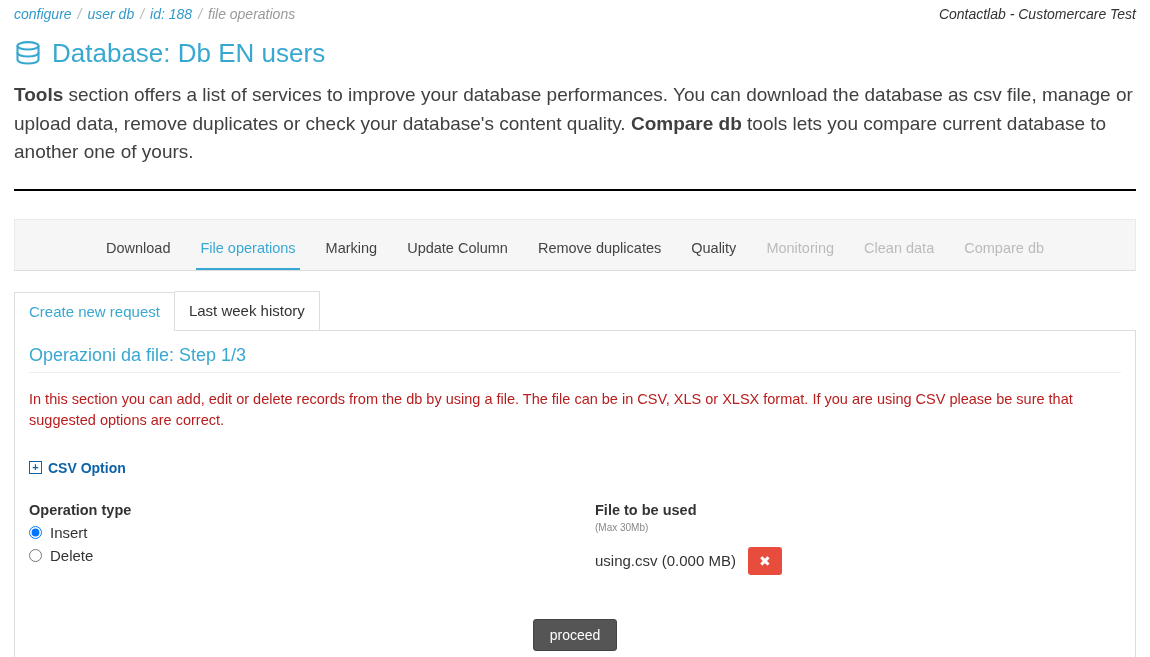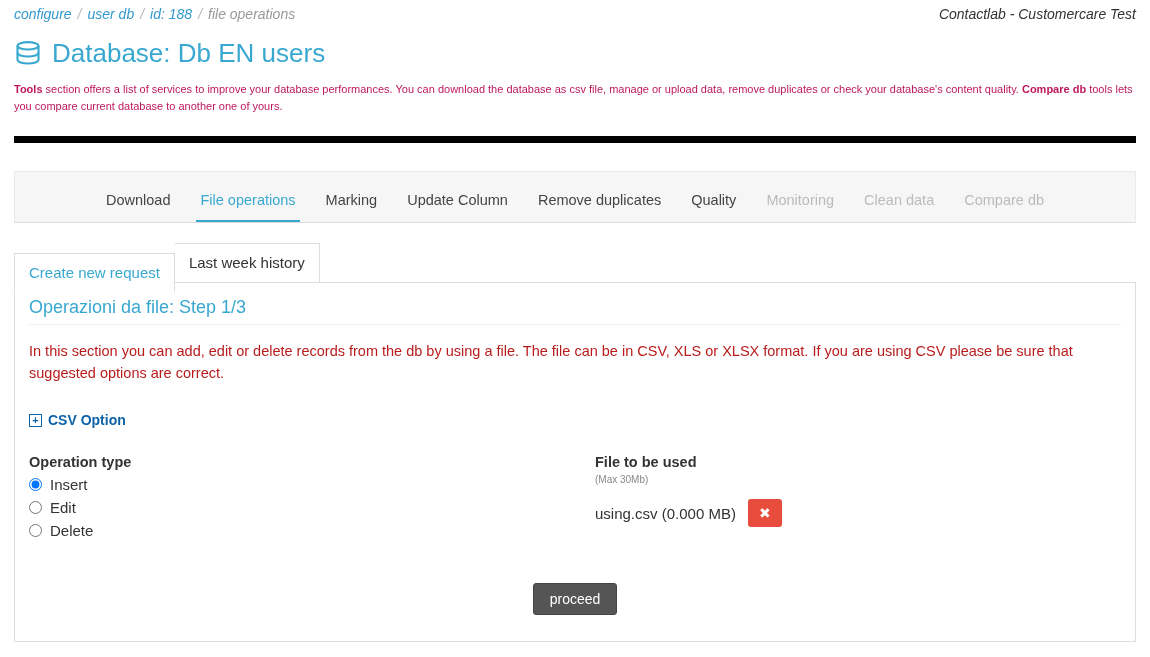--- a/index.html
+++ b/index.html
@@ -29,25 +29,25 @@
       display: flex;
       align-items: center;
       gap: 10px;
       color: #39a8d0;
       font-weight: 300;
       font-size: 26px;
       padding: 8px 0 12px;
     }
     .db-icon { width: 28px; height: 28px; flex-shrink: 0; }
     .intro {
-      font-size: 11px;
-      color: #be185d;
+      font-size: 19px;
+      color: #404040;
       line-height: 1.5;
       padding-bottom: 22px;
-      border-bottom: 7px solid #000000;
+      border-bottom: 2px solid #000000;
     }
     .intro b { font-weight: 700; }
     .toolbar {
       margin-top: 28px;
       background: #f6f6f6;
       border: 1px solid #eaeaea;
       border-bottom: 1px solid #ddd;
       display: flex;
       justify-content: center;
       gap: 22px;
@@ -72,21 +72,21 @@
       border-bottom: none;
       background: #fff;
       cursor: pointer;
       font-size: 15px;
       color: #333;
     }
     .subtab.active {
       color: #39a8d0;
       border-bottom: 1px solid #fff;
       position: relative;
-      top: 10px;
+      top: 1px;
     }
     .subtab + .subtab { border-left: none; }
     .panel {
       border: 1px solid #ddd;
       padding: 14px 14px 26px;
     }
     .step-title {
       color: #39a8d0;
       font-size: 18px;
       font-weight: 400;
@@ -210,24 +210,20 @@
     <div class="form-row">
       <div class="col">
         <div class="field-label">Operation type</div>
         <div class="radio-group">
           <label class="radio-item">
             <input type="radio" name="op" checked="" style="">
             <span>Insert</span>
           </label>
           <label class="radio-item">
             <input type="radio" name="op" style="">
-            <span>Edit</span>
-          </label>
-          <label class="radio-item">
-            <input type="radio" name="op" style="">
             <span>Delete</span>
           </label>
         </div>
       </div>
 
       <div class="col">
         <div class="field-label">File to be used</div>
         <div class="sub-label">(Max 30Mb)</div>
         <div class="file-row">
           <span>using.csv (0.000 MB)</span>

